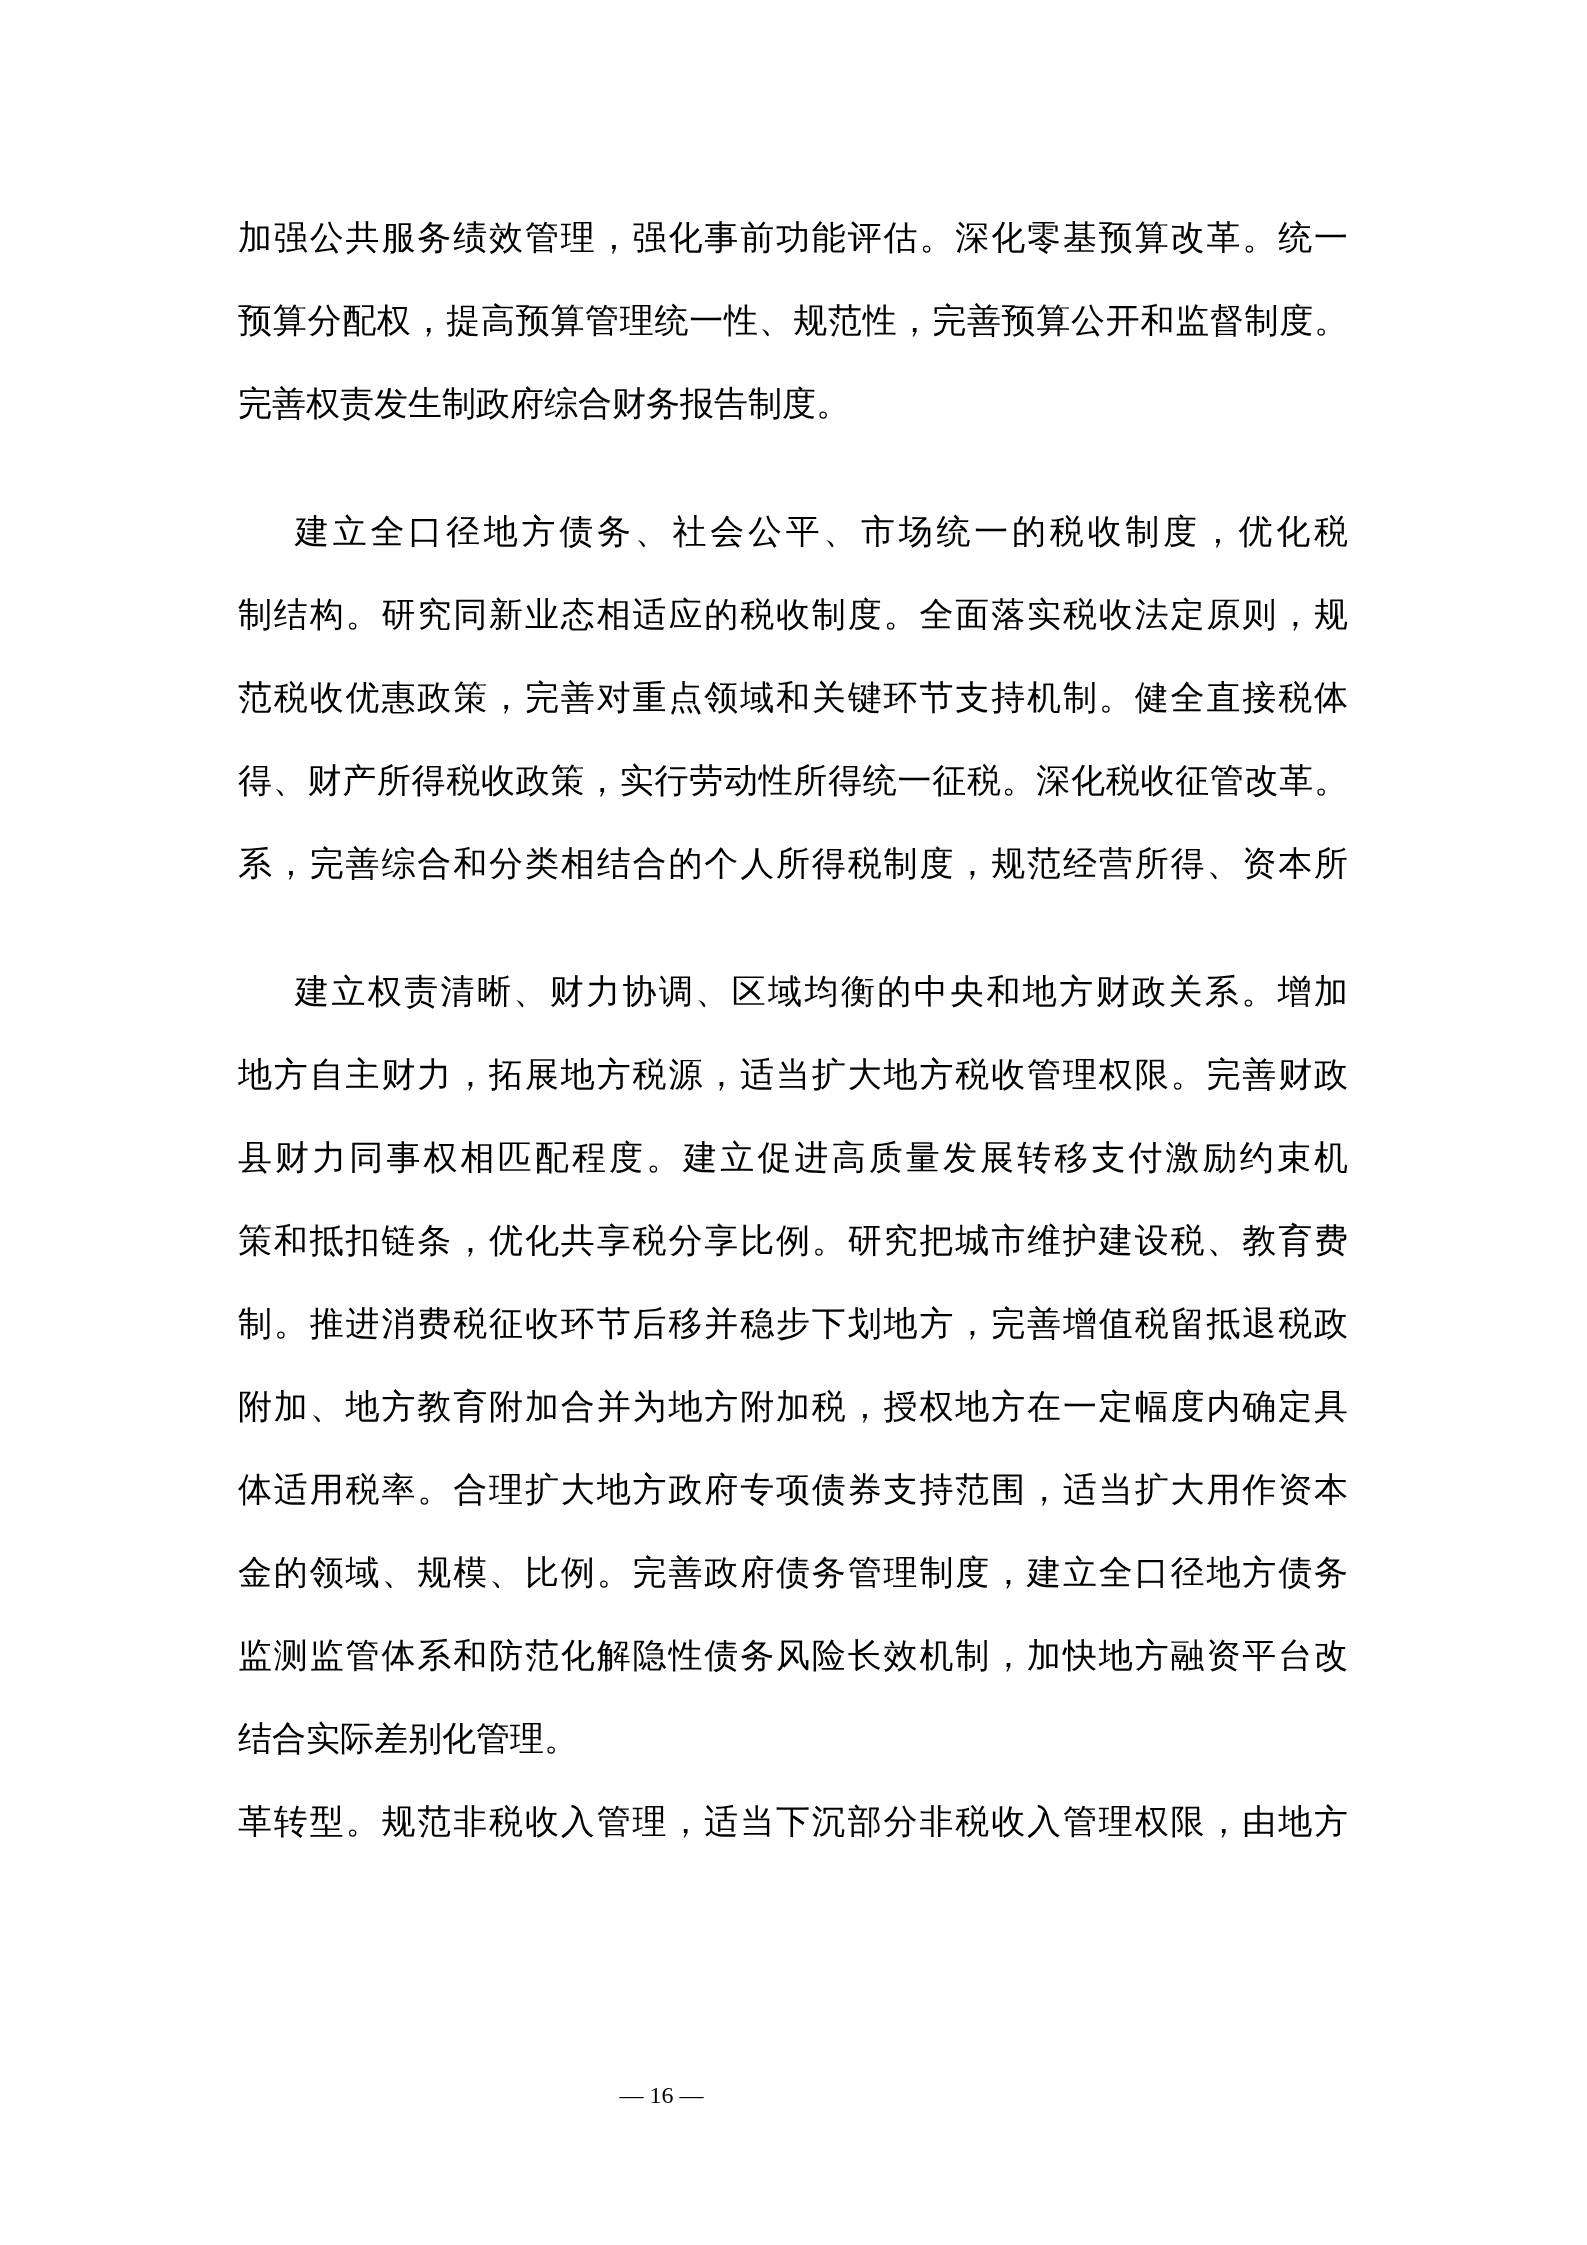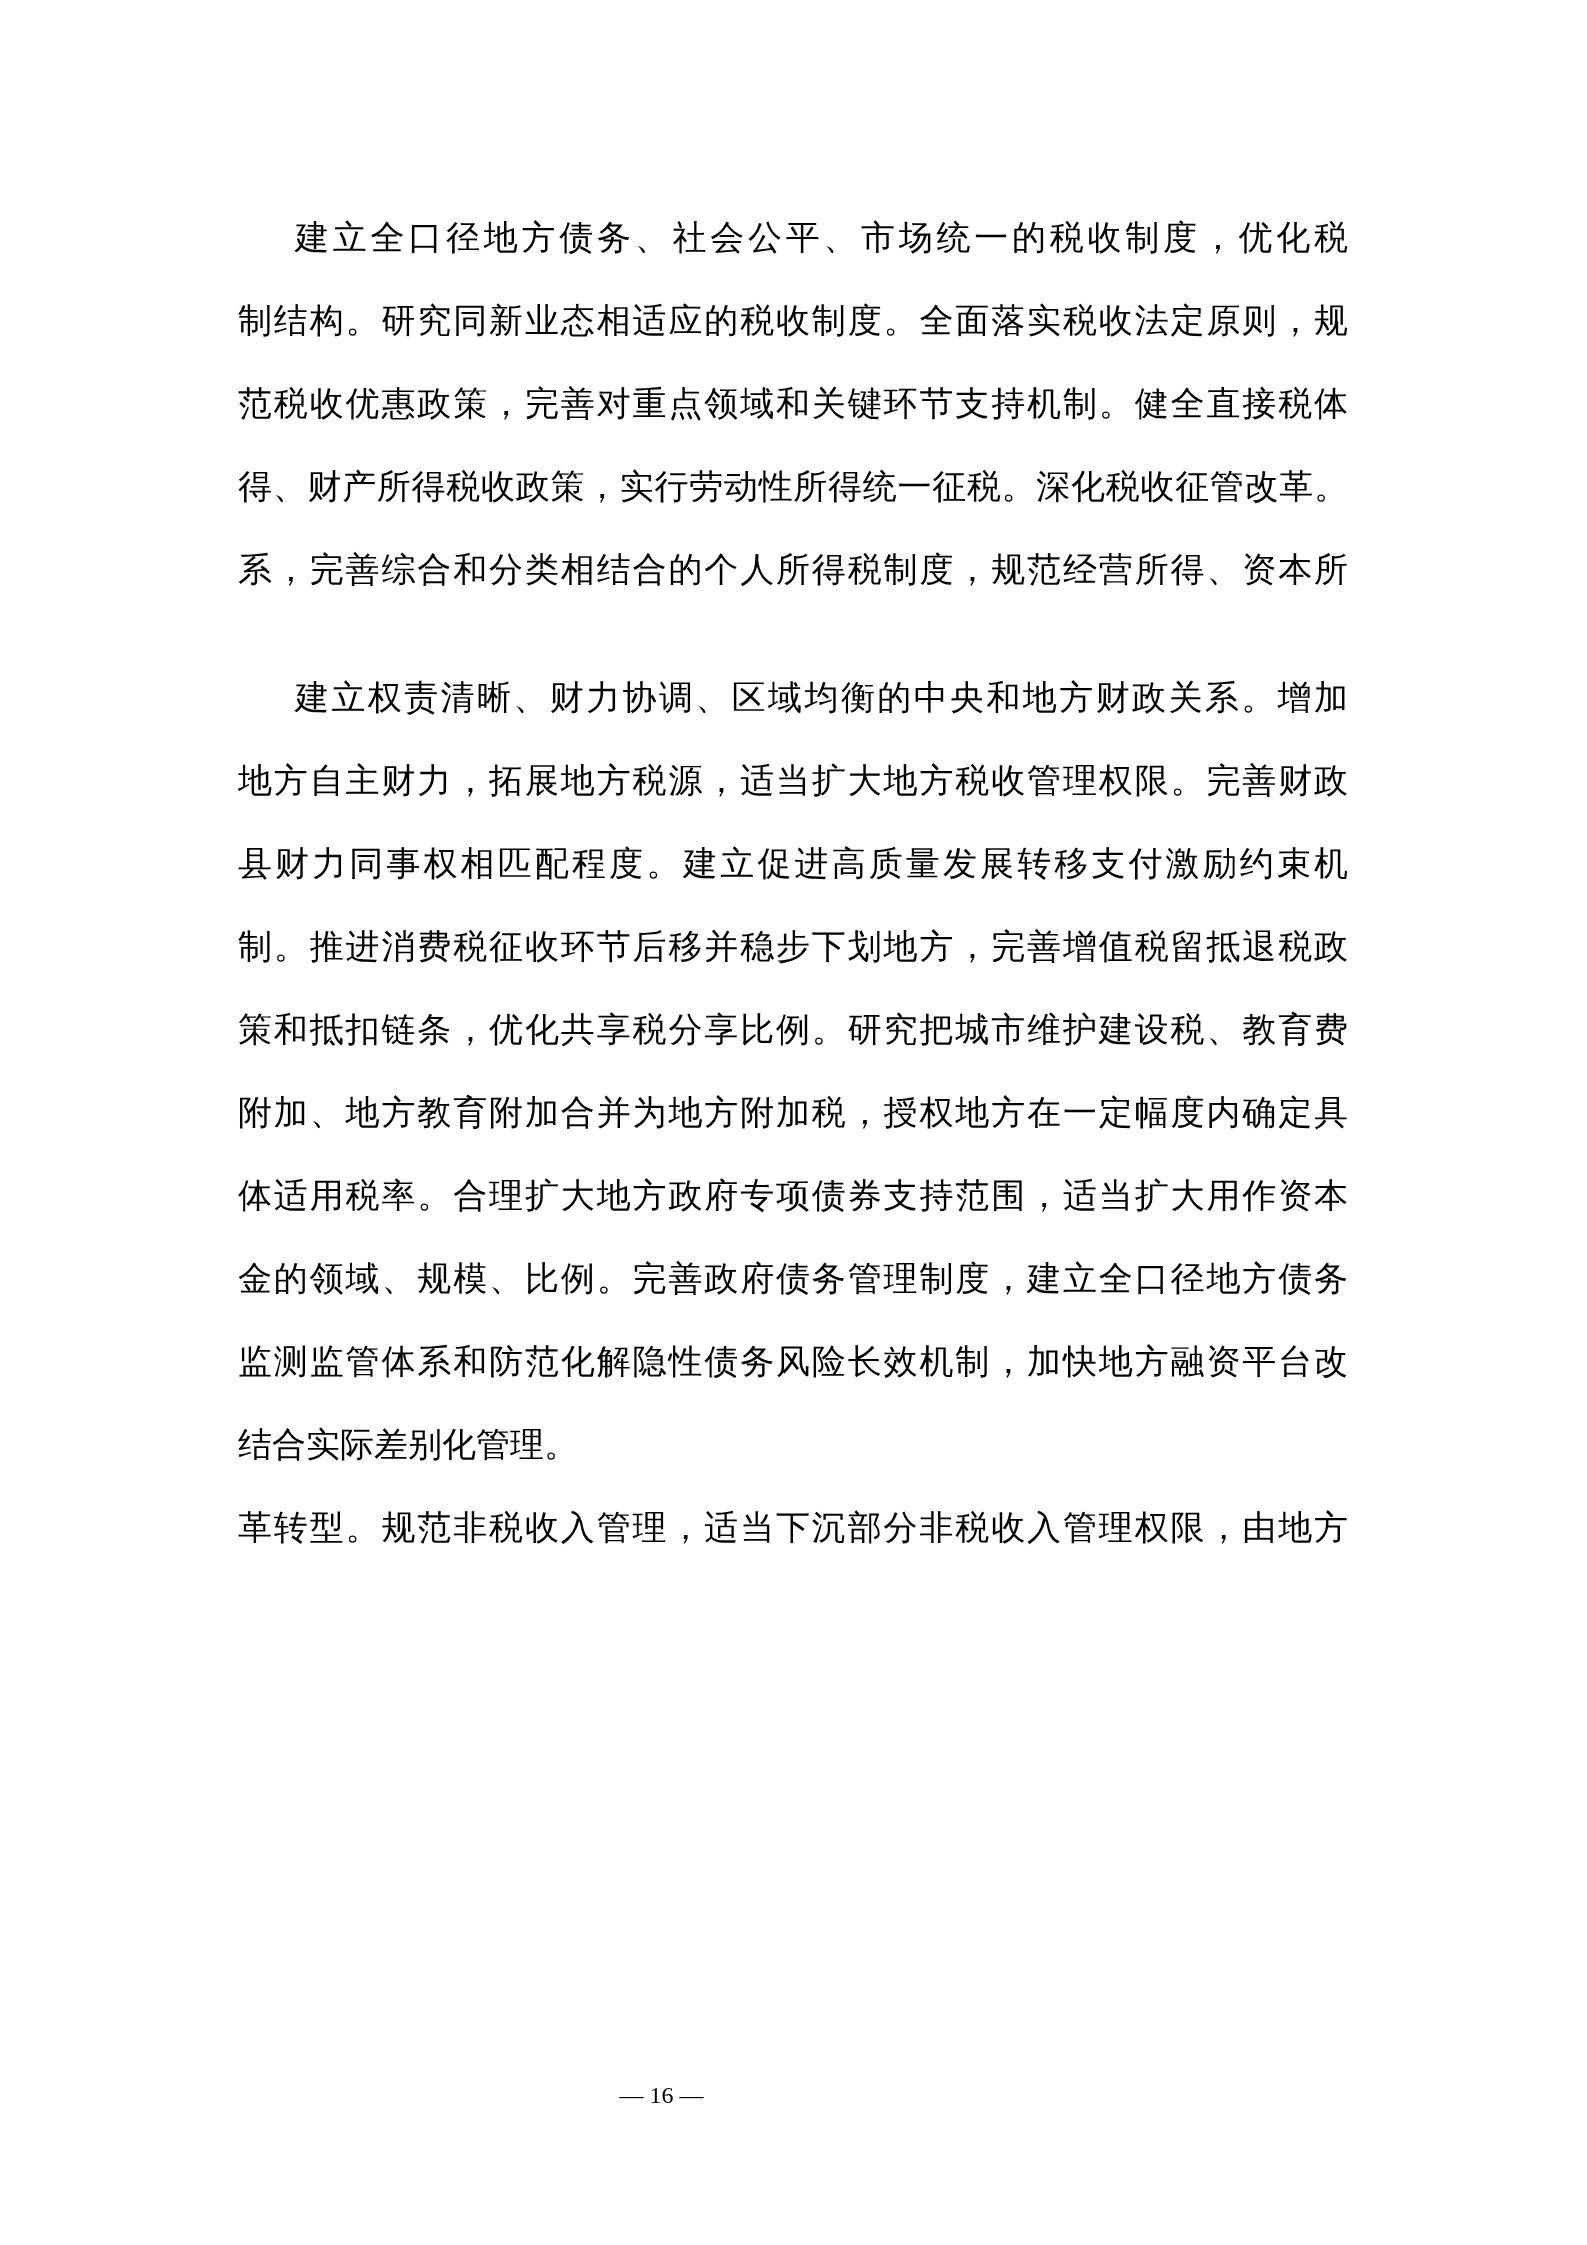--- a/index.html
+++ b/index.html
@@ -60,35 +60,40 @@
     font-size: 24px;
     color: #000000;
   }
 </style>
 </head>
 <body>
 
 <div class="page">
   <div class="content">
 
+    <div class="para">
+      <div class="line">加强公共服务绩效管理，强化事前功能评估。深化零基预算改革。统一</div>
+      <div class="line">预算分配权，提高预算管理统一性、规范性，完善预算公开和监督制度。</div>
+      <div class="line final">完善权责发生制政府综合财务报告制度。</div>
+    </div>
 
     <div class="para">
       <div class="line indent">建立全口径地方债务、社会公平、市场统一的税收制度，优化税</div>
       <div class="line">制结构。研究同新业态相适应的税收制度。全面落实税收法定原则，规</div>
       <div class="line">范税收优惠政策，完善对重点领域和关键环节支持机制。健全直接税体</div>
       <div class="line">得、财产所得税收政策，实行劳动性所得统一征税。深化税收征管改革。</div>
       <div class="line">系，完善综合和分类相结合的个人所得税制度，规范经营所得、资本所</div>
     </div>
 
     <div class="para">
       <div class="line indent">建立权责清晰、财力协调、区域均衡的中央和地方财政关系。增加</div>
       <div class="line">地方自主财力，拓展地方税源，适当扩大地方税收管理权限。完善财政</div>
       <div class="line">县财力同事权相匹配程度。建立促进高质量发展转移支付激励约束机</div>
+      <div class="line">策和抵扣链条，优化共享税分享比例。研究把城市维护建设税、教育费</div>
       <div class="line">制。推进消费税征收环节后移并稳步下划地方，完善增值税留抵退税政</div>
-      <div class="line">策和抵扣链条，优化共享税分享比例。研究把城市维护建设税、教育费</div>
       <div class="line">附加、地方教育附加合并为地方附加税，授权地方在一定幅度内确定具</div>
       <div class="line">体适用税率。合理扩大地方政府专项债券支持范围，适当扩大用作资本</div>
       <div class="line">金的领域、规模、比例。完善政府债务管理制度，建立全口径地方债务</div>
       <div class="line">监测监管体系和防范化解隐性债务风险长效机制，加快地方融资平台改</div>
       <div class="line final">结合实际差别化管理。</div>
       <div class="line">革转型。规范非税收入管理，适当下沉部分非税收入管理权限，由地方</div>
     </div>
 
   </div>
 

